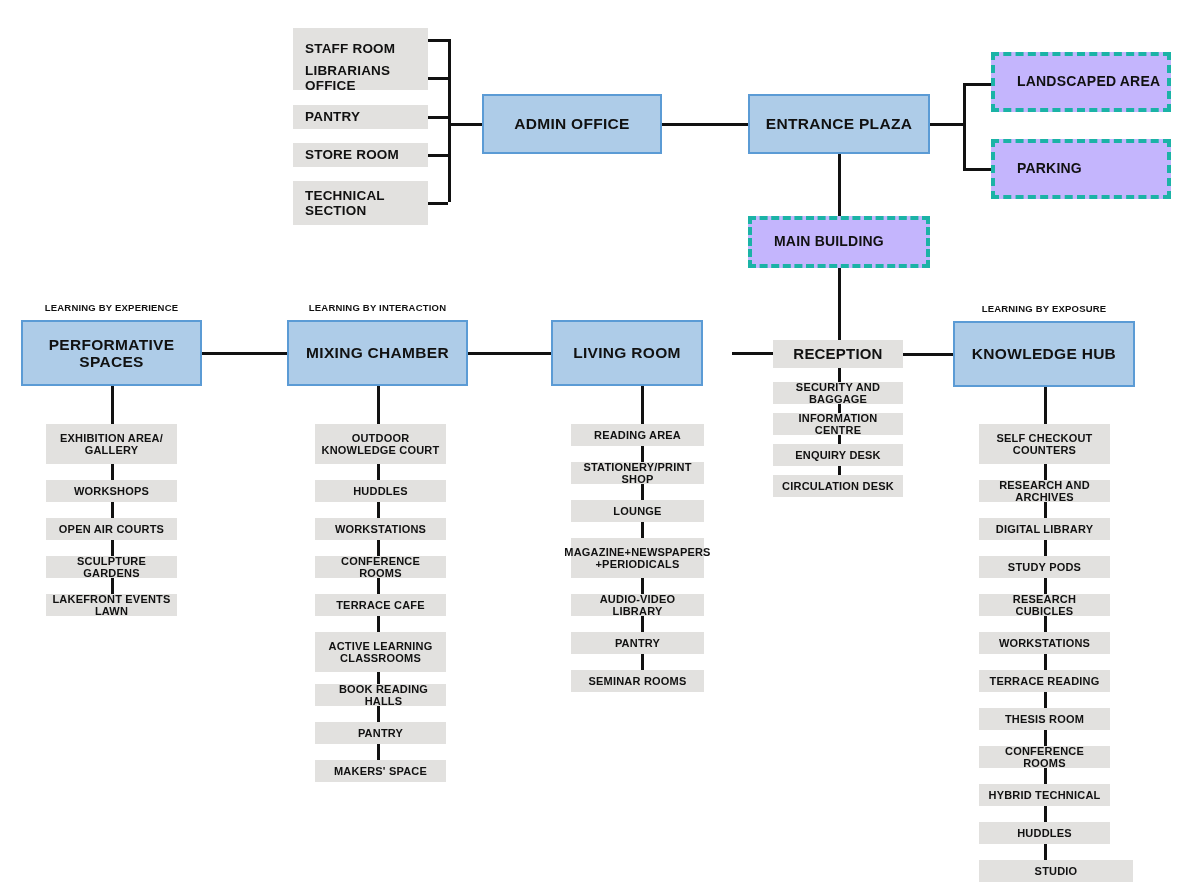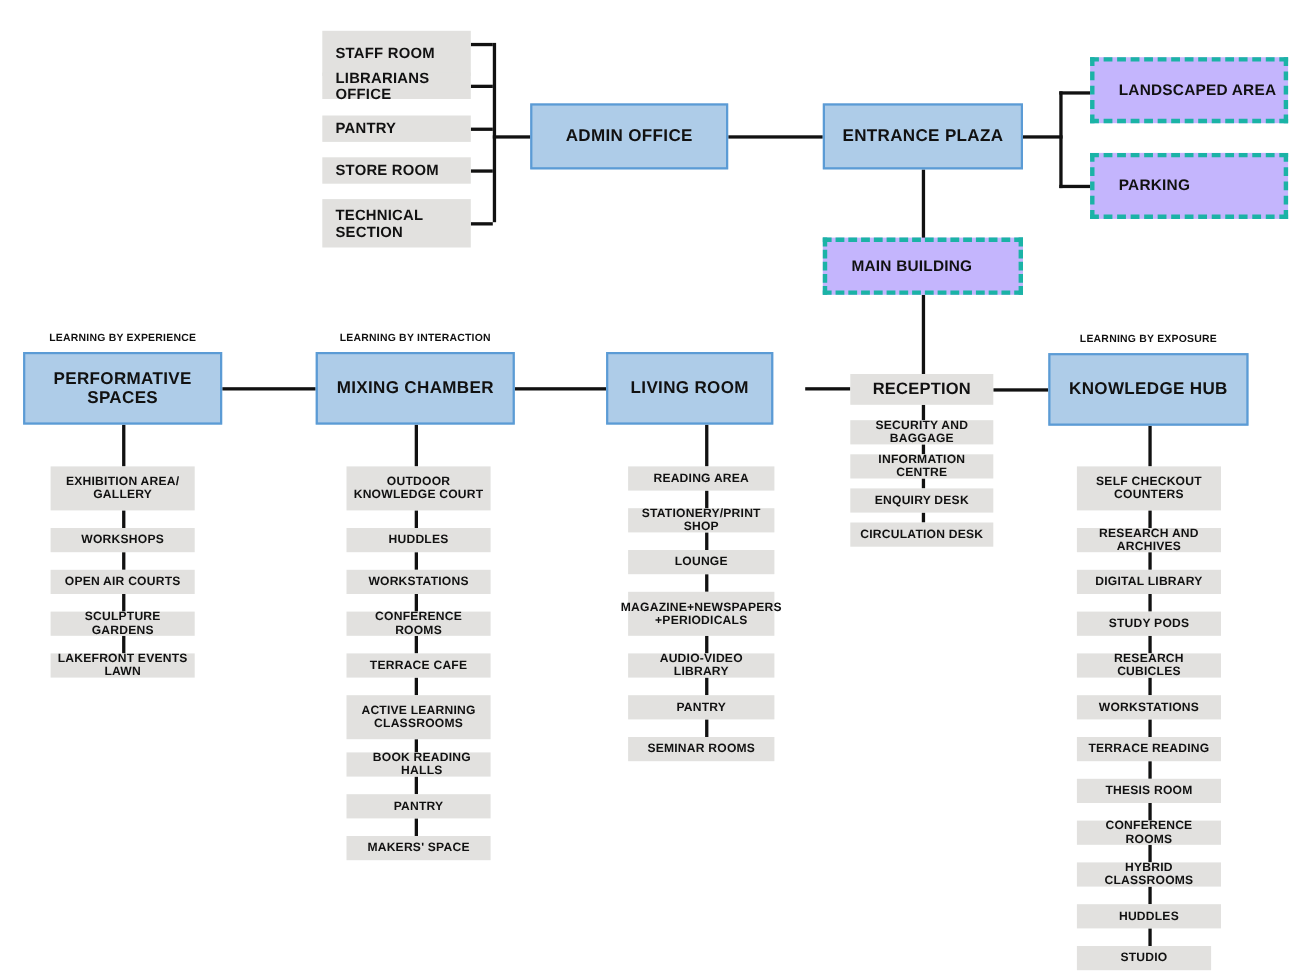--- a/index.html
+++ b/index.html
@@ -184,18 +184,18 @@
     <div class="node grey" style="left: 979px; top: 594px; width: 131px; height: 22px;">RESEARCH CUBICLES</div>
     <div class="line v" style="left: 1044px; top: 616px; height: 16px;"></div>
     <div class="node grey" style="left: 979px; top: 632px; width: 131px; height: 22px;">WORKSTATIONS</div>
     <div class="line v" style="left: 1044px; top: 654px; height: 16px;"></div>
     <div class="node grey" style="left: 979px; top: 670px; width: 131px; height: 22px;">TERRACE READING</div>
     <div class="line v" style="left: 1044px; top: 692px; height: 16px;"></div>
     <div class="node grey" style="left: 979px; top: 708px; width: 131px; height: 22px;">THESIS ROOM</div>
     <div class="line v" style="left: 1044px; top: 730px; height: 16px;"></div>
     <div class="node grey" style="left: 979px; top: 746px; width: 131px; height: 22px;">CONFERENCE ROOMS</div>
     <div class="line v" style="left: 1044px; top: 768px; height: 16px;"></div>
-    <div class="node grey" style="left: 979px; top: 784px; width: 131px; height: 22px;">HYBRID CLASSROOMS</div>
+    <div class="node grey" style="left: 979px; top: 784px; width: 131px; height: 22px;">HYBRID TECHNICAL</div>
     <div class="line v" style="left: 1044px; top: 806px; height: 16px;"></div>
     <div class="node grey" style="left: 979px; top: 822px; width: 131px; height: 22px;">HUDDLES</div>
     <div class="line v" style="left: 1044px; top: 844px; height: 16px;"></div>
-    <div class="node grey" style="left: 979px; top: 860px; width: 122px; height: 22px;">STUDIO</div>
+    <div class="node grey" style="left: 979px; top: 860px; width: 154px; height: 22px;">STUDIO</div>
   </div>
 
 </body></html>

